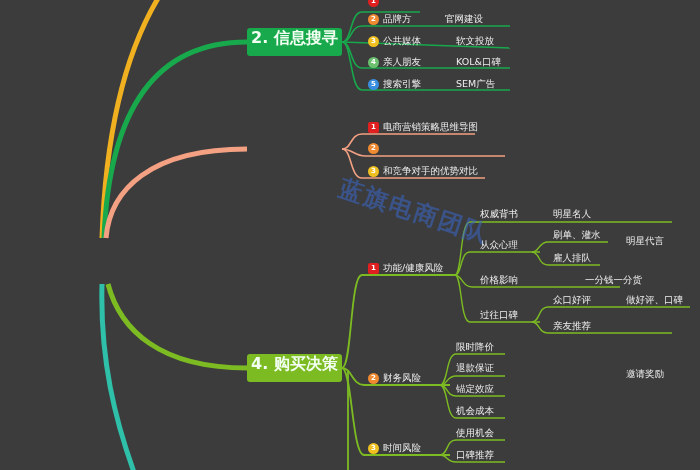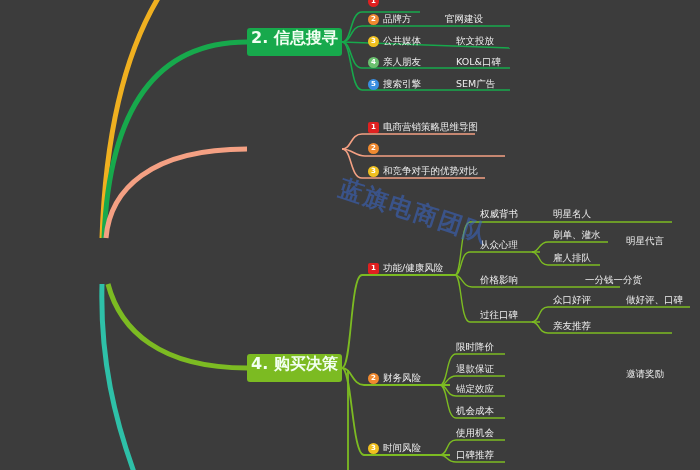--- a/index.html
+++ b/index.html
@@ -135,21 +135,21 @@
 <div class="node leaf" style="left:553px;top:294px;">众口好评</div>
 <div class="node leaf" style="left:626px;top:294px;">做好评、口碑</div>
 <div class="node leaf" style="left:553px;top:320px;">亲友推荐</div>
 <div class="node leaf" style="left:626px;top:320px;margin-top:48px;">邀请奖励</div>
 
 <div class="node leaf" style="left:368px;top:372px;">
       <span class="badge" style="background:#f08a30">2</span>
       <span>财务风险</span>
     </div>
 <div class="node leaf" style="left:456px;top:341px;">限时降价</div>
-<div class="node leaf" style="left:456px;top:363px;">退款保证</div>
+<div class="node leaf" style="left:456px;top:363px;font-family:Liberation Mono, monospace;">退款保证</div>
 <div class="node leaf" style="left:456px;top:383px;">锚定效应</div>
 <div class="node leaf" style="left:456px;top:405px;">机会成本</div>
 
 <div class="node leaf" style="left:368px;top:442px;">
       <span class="badge" style="background:#f0c020">3</span>
       <span>时间风险</span>
     </div>
 <div class="node leaf" style="left:456px;top:427px;">使用机会</div>
 <div class="node leaf" style="left:456px;top:449px;">口碑推荐</div>
 

